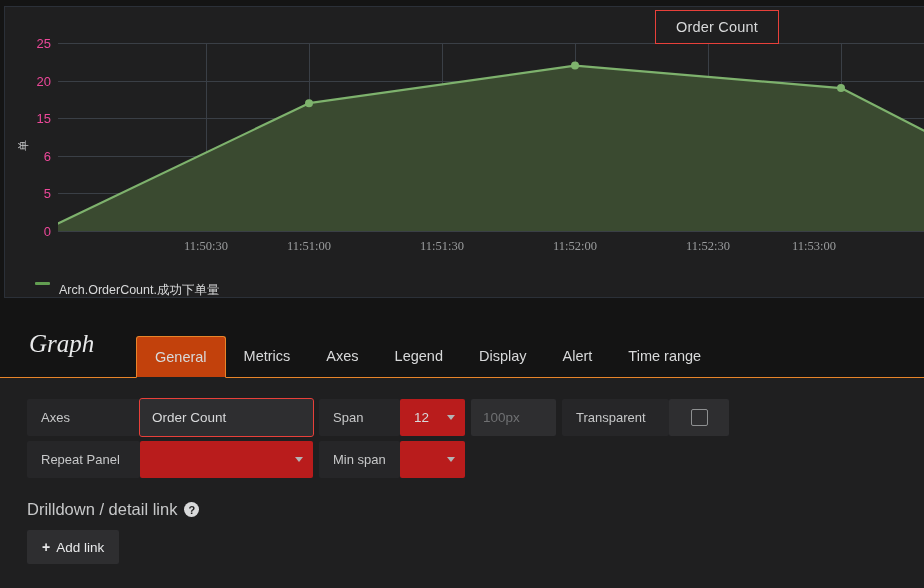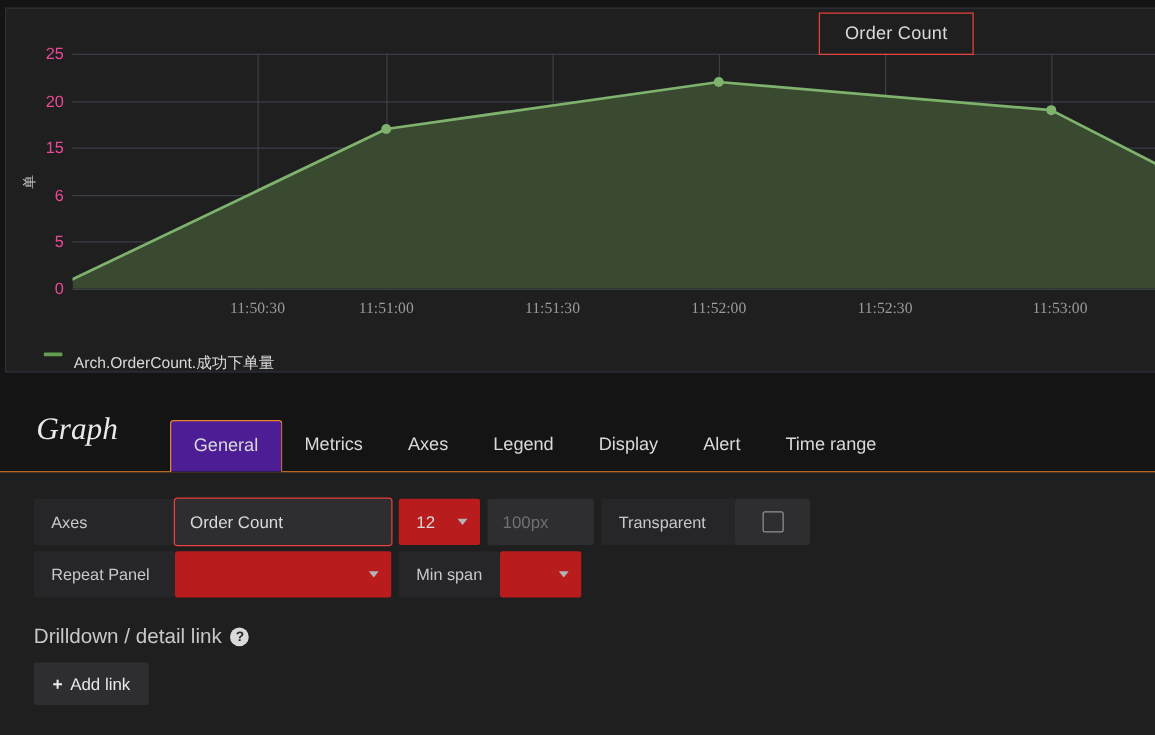--- a/index.html
+++ b/index.html
@@ -117,21 +117,21 @@
   .tab {
     padding: 0 18px;
     height: 42px;
     display: flex; align-items: center;
     color: #d8d9da;
     font-size: 14.5px;
     cursor: pointer;
     white-space: nowrap;
   }
   .tab.active {
-    background: #4c1d95;
+    background: #c2410c;
     border: 1px solid #e8852a;
     border-bottom: 1px solid #1f1f20;
     border-radius: 3px 3px 0 0;
     margin-bottom: -1px;
     position: relative; z-index: 3;
   }
 
   #tabcontent {
     height: 210px;
     background: #1f1f20;
@@ -262,21 +262,21 @@
     <div class="ytick" style="top:75.2px">15</div>
     <div class="ytick" style="top:112.8px">6</div>
     <div class="ytick" style="top:150.4px">5</div>
     <div class="ytick" style="top:188px">0</div>
 
     <div class="xtick" style="left:148px">11:50:30</div>
     <div class="xtick" style="left:251px">11:51:00</div>
     <div class="xtick" style="left:384px">11:51:30</div>
     <div class="xtick" style="left:517px">11:52:00</div>
     <div class="xtick" style="left:650px">11:52:30</div>
-    <div class="xtick" style="left:790px">11:53:00</div>
+    <div class="xtick" style="left:756px">11:53:00</div>
 
     <svg id="series-svg" width="871" height="188">
       <polygon id="series-fill" points="0.0,180.5 251.0,60.2 517.0,22.6 783.0,45.1 871.0,90.2 871,188 0,188" fill="#3a4a30"></polygon>
       <polyline id="series-line" fill="none" stroke-width="2.2" stroke-linejoin="round" stroke-linecap="round" points="0.0,180.5 251.0,60.2 517.0,22.6 783.0,45.1 871.0,90.2" stroke="#7eb26d"></polyline>
       <g id="series-points">
           <circle cx="251" cy="60.16" r="4" fill="#7eb26d"></circle>
           <circle cx="517" cy="22.560000000000002" r="4" fill="#7eb26d"></circle>
           <circle cx="783" cy="45.120000000000005" r="4" fill="#7eb26d"></circle>
         </g>
     </svg>
@@ -302,20 +302,21 @@
       <div class="tab">Time range</div>
     </div>
   </div>
 
   <div id="tabcontent">
 
     <div class="form-row">
       <span class="fld-label" style="width:113px">Axes</span>
       <input class="fld-input highlight-red" style="width: 173px;" value="Order Count">
       <span class="gap"></span>
+      <span class="fld-label" style="width:81px">Span</span>
       <div class="select-box" style="width:65px">
         <span class="select-val">12</span>
         <span class="caret"></span>
       </div>
       <span class="gap"></span>
       <input class="fld-input" style="width: 85px;" placeholder="100px">
       <span class="gap"></span>
       <span class="fld-label" style="width:107px">Transparent</span>
       <div class="checkbox-cell">
         <span class="box"></span>

